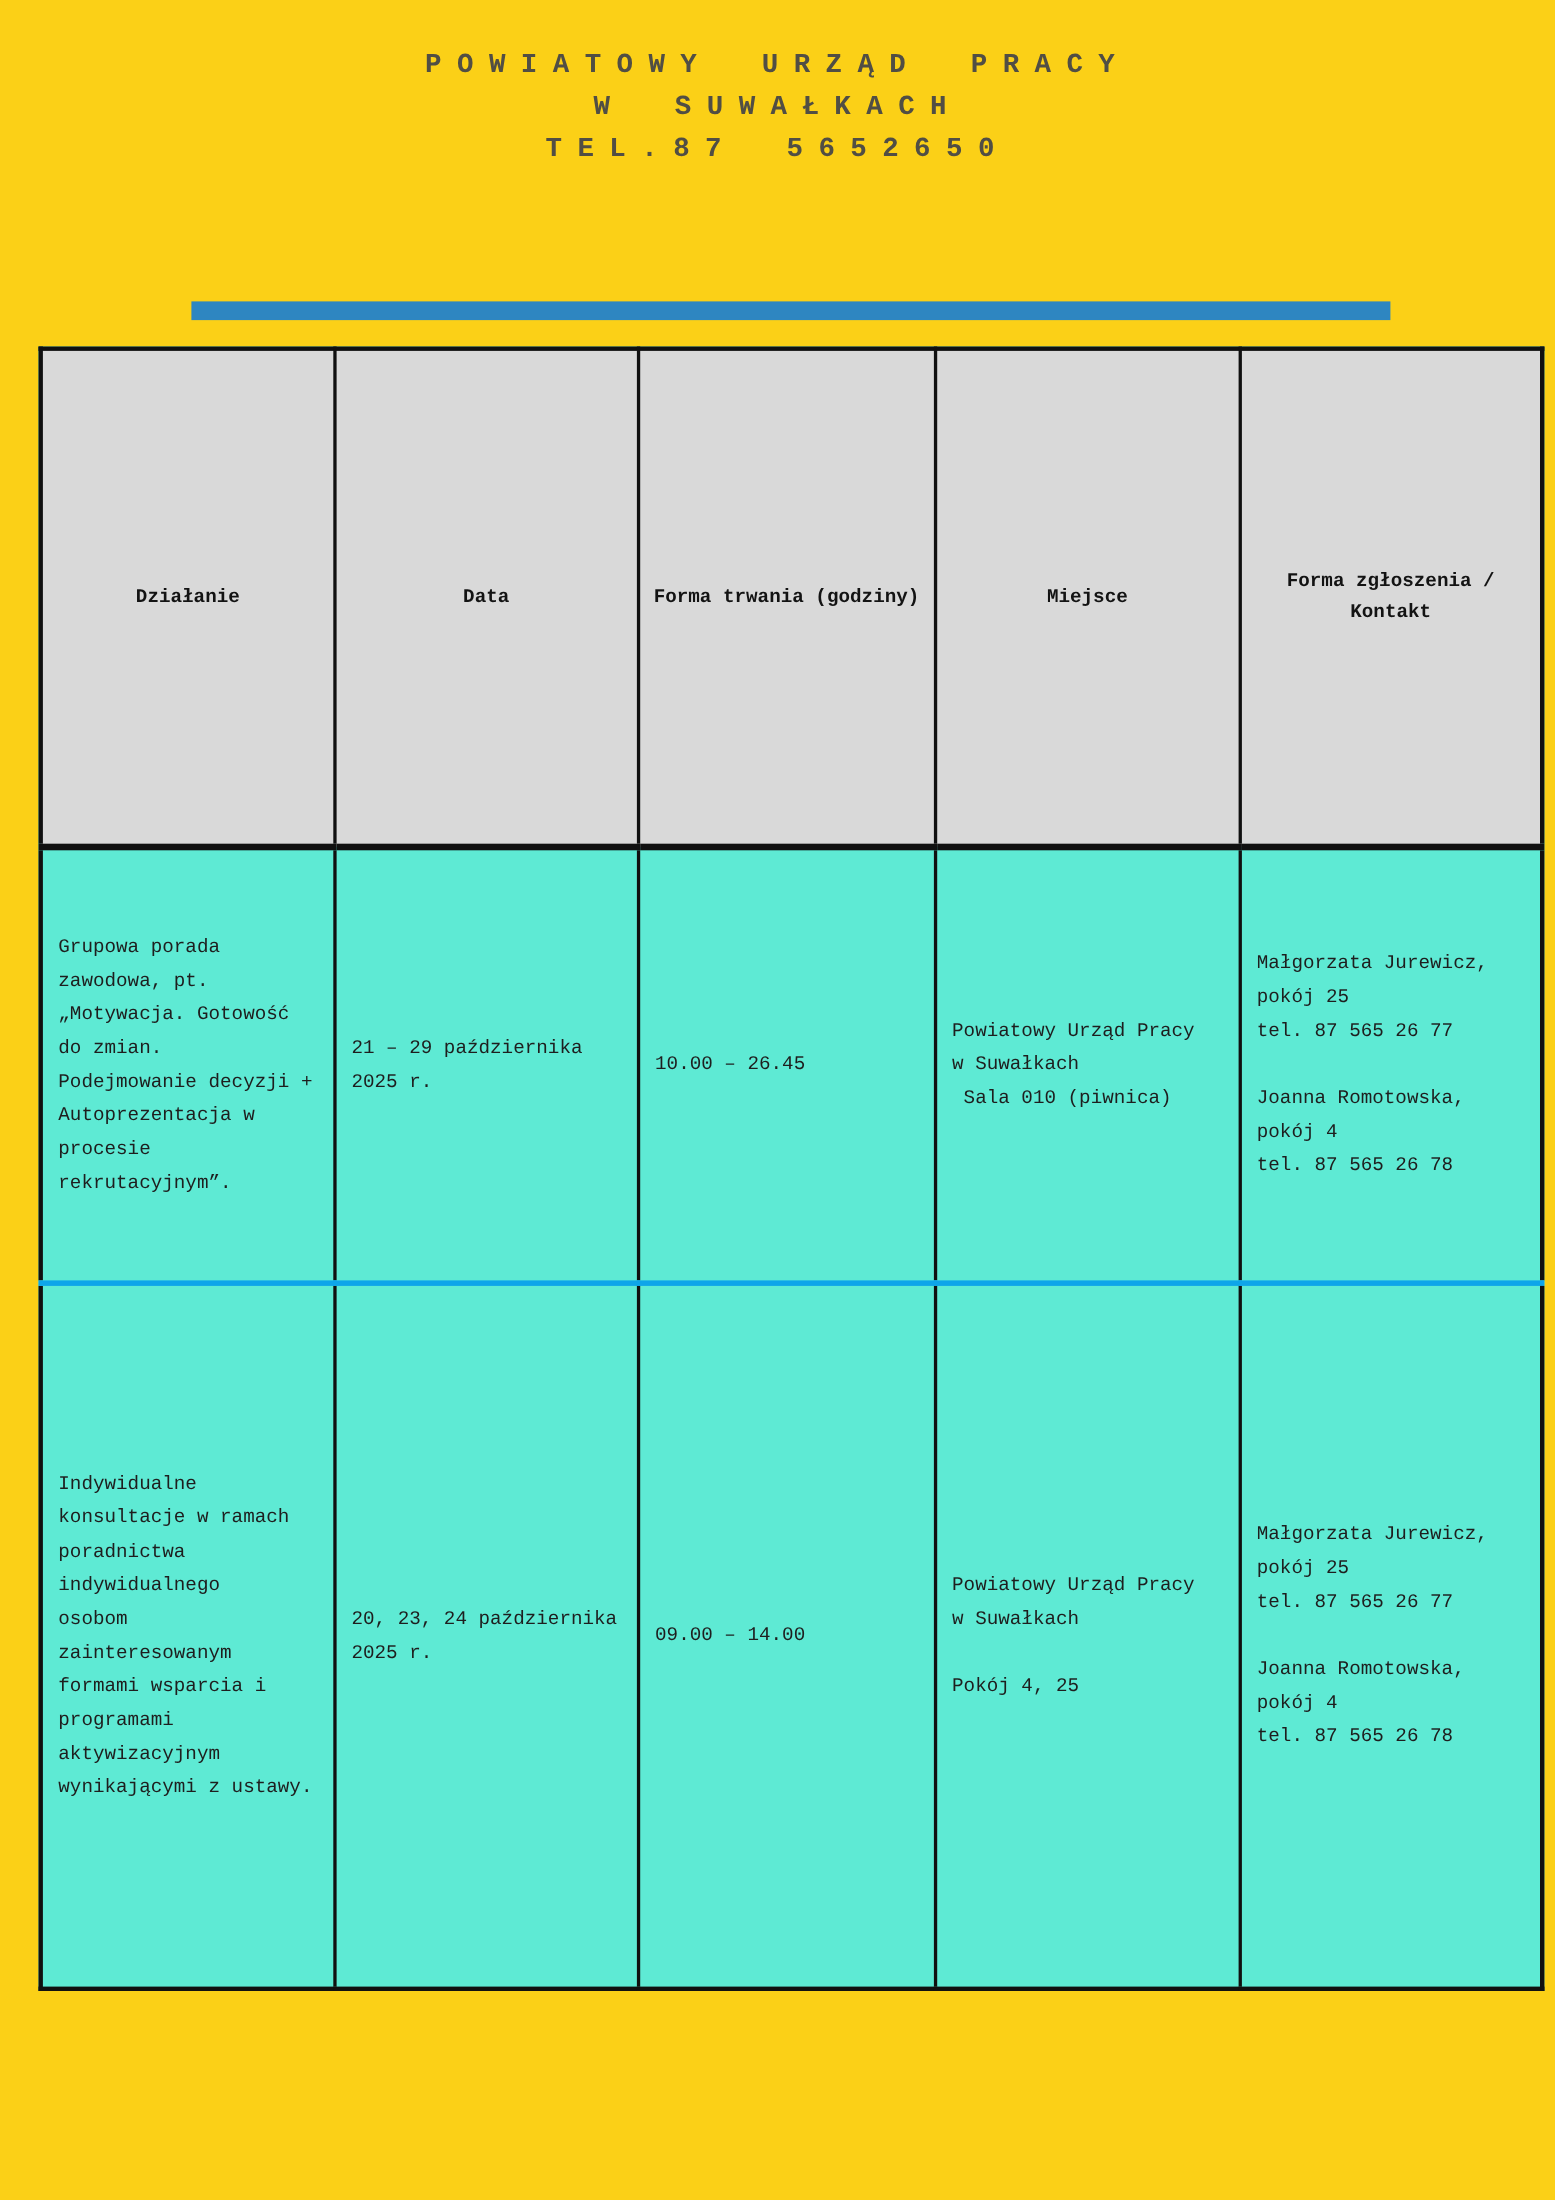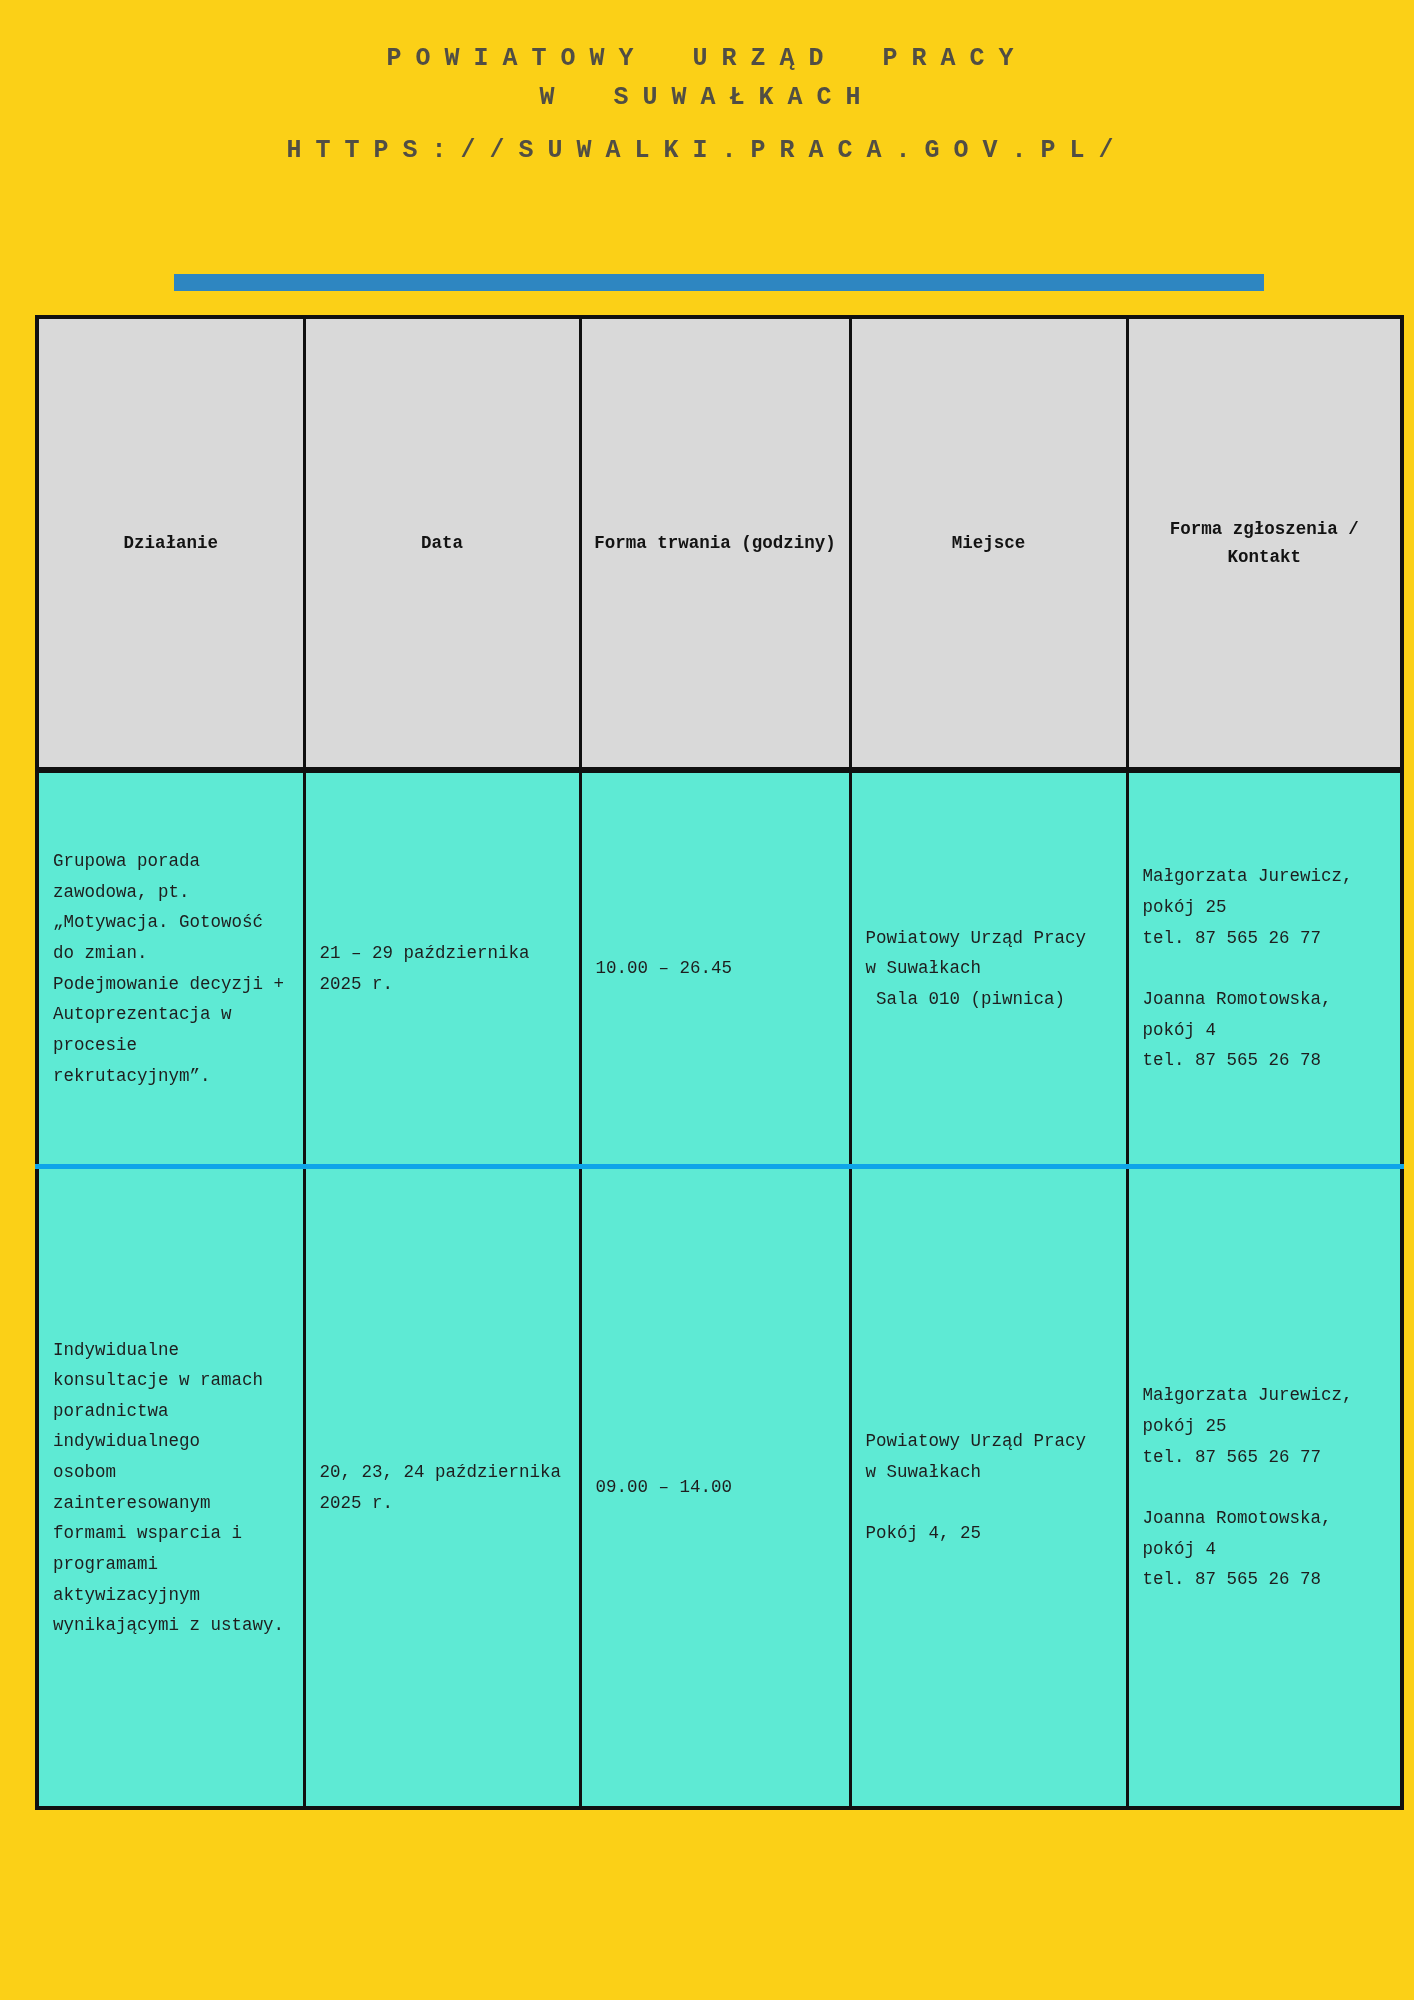--- a/index.html
+++ b/index.html
@@ -80,21 +80,21 @@
   .schedule tr.body-row { border-top: 5px solid #0ea5e9; }
 </style>
 </head>
 <body>
 
 <div class="page">
 
   <div class="header-block">
     <div class="header-line">POWIATOWY URZĄD PRACY</div>
     <div class="header-line">W SUWAŁKACH</div>
-    <div class="header-url">HTTPS://SUWALKI.PRACA.GOV.PL/</div>
+    <div class="header-line">TEL.87 5652650</div>
   </div>
 
   <div class="divider"></div>
 
   <table class="schedule">
     <colgroup>
       <col style="width:267px">
       <col style="width:276px">
       <col style="width:270px">
       <col style="width:277px">

